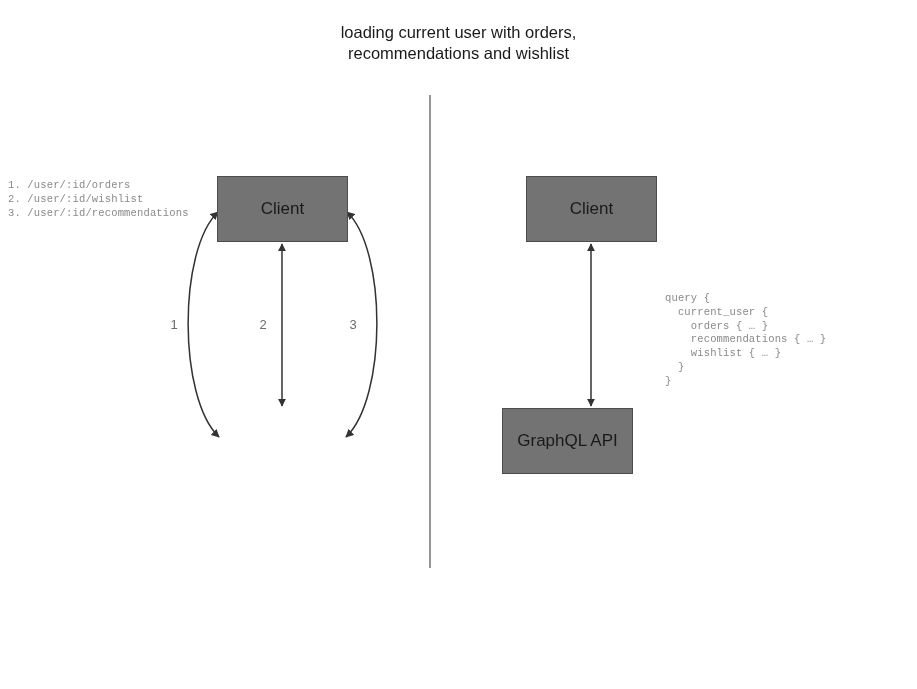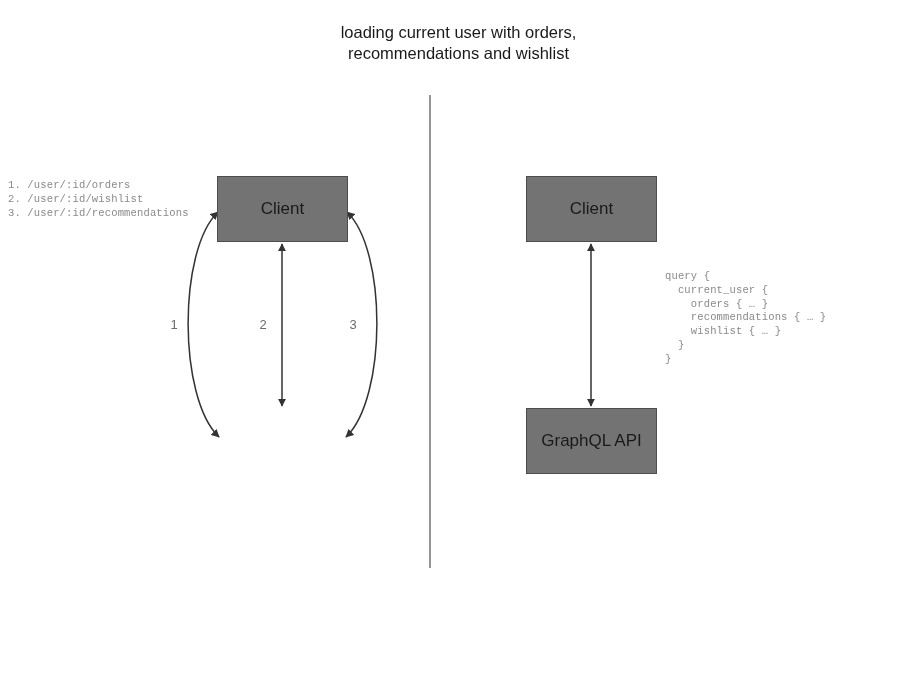--- a/index.html
+++ b/index.html
@@ -56,21 +56,21 @@
     border: 1.4px solid #4d4d4d;
     display: flex;
     align-items: center;
     justify-content: center;
     font-size: 17px;
     color: #1a1a1a;
   }
   .node-box.rest-client   { left: 217px; top: 176px; width: 131px; height: 66px; }
   .node-box.rest-api      { left: 217px; top: 408px; width: 131px; height: 66px; }
   .node-box.graphql-client{ left: 526px; top: 176px; width: 131px; height: 66px; }
-  .node-box.graphql-api   { left: 526px; top: 408px; width: 131px; height: 66px; justify-content: center; }
+  .node-box.graphql-api   { left: 502px; top: 408px; width: 131px; height: 66px; justify-content: center; }
 
   
   .edge-label {
     position: absolute;
     font-size: 13px;
     color: #6b6b6b;
     text-align: center;
     width: 18px;
   }
   .edge-label.n1 { left: 165px; top: 317px; }
@@ -81,21 +81,21 @@
   .code-note {
     position: absolute;
     font-family: "Liberation Mono", "DejaVu Sans Mono", monospace;
     font-size: 10.5px;
     line-height: 13.8px;
     color: #8a8a8a;
     white-space: pre;
     letter-spacing: 0.15px;
   }
   .code-note.rest-endpoints { left: 8px; top: 179px; }
-  .code-note.graphql-query  { left: 665px; top: 270px; }
+  .code-note.graphql-query  { left: 665px; top: 292px; }
 </style>
 </head>
 <body>
 
 <div id="diagram-canvas">
 
   <div class="diagram-title">loading current user with orders,
 recommendations and wishlist</div>
 
   <svg class="connector-layer" viewBox="0 0 917 689">

